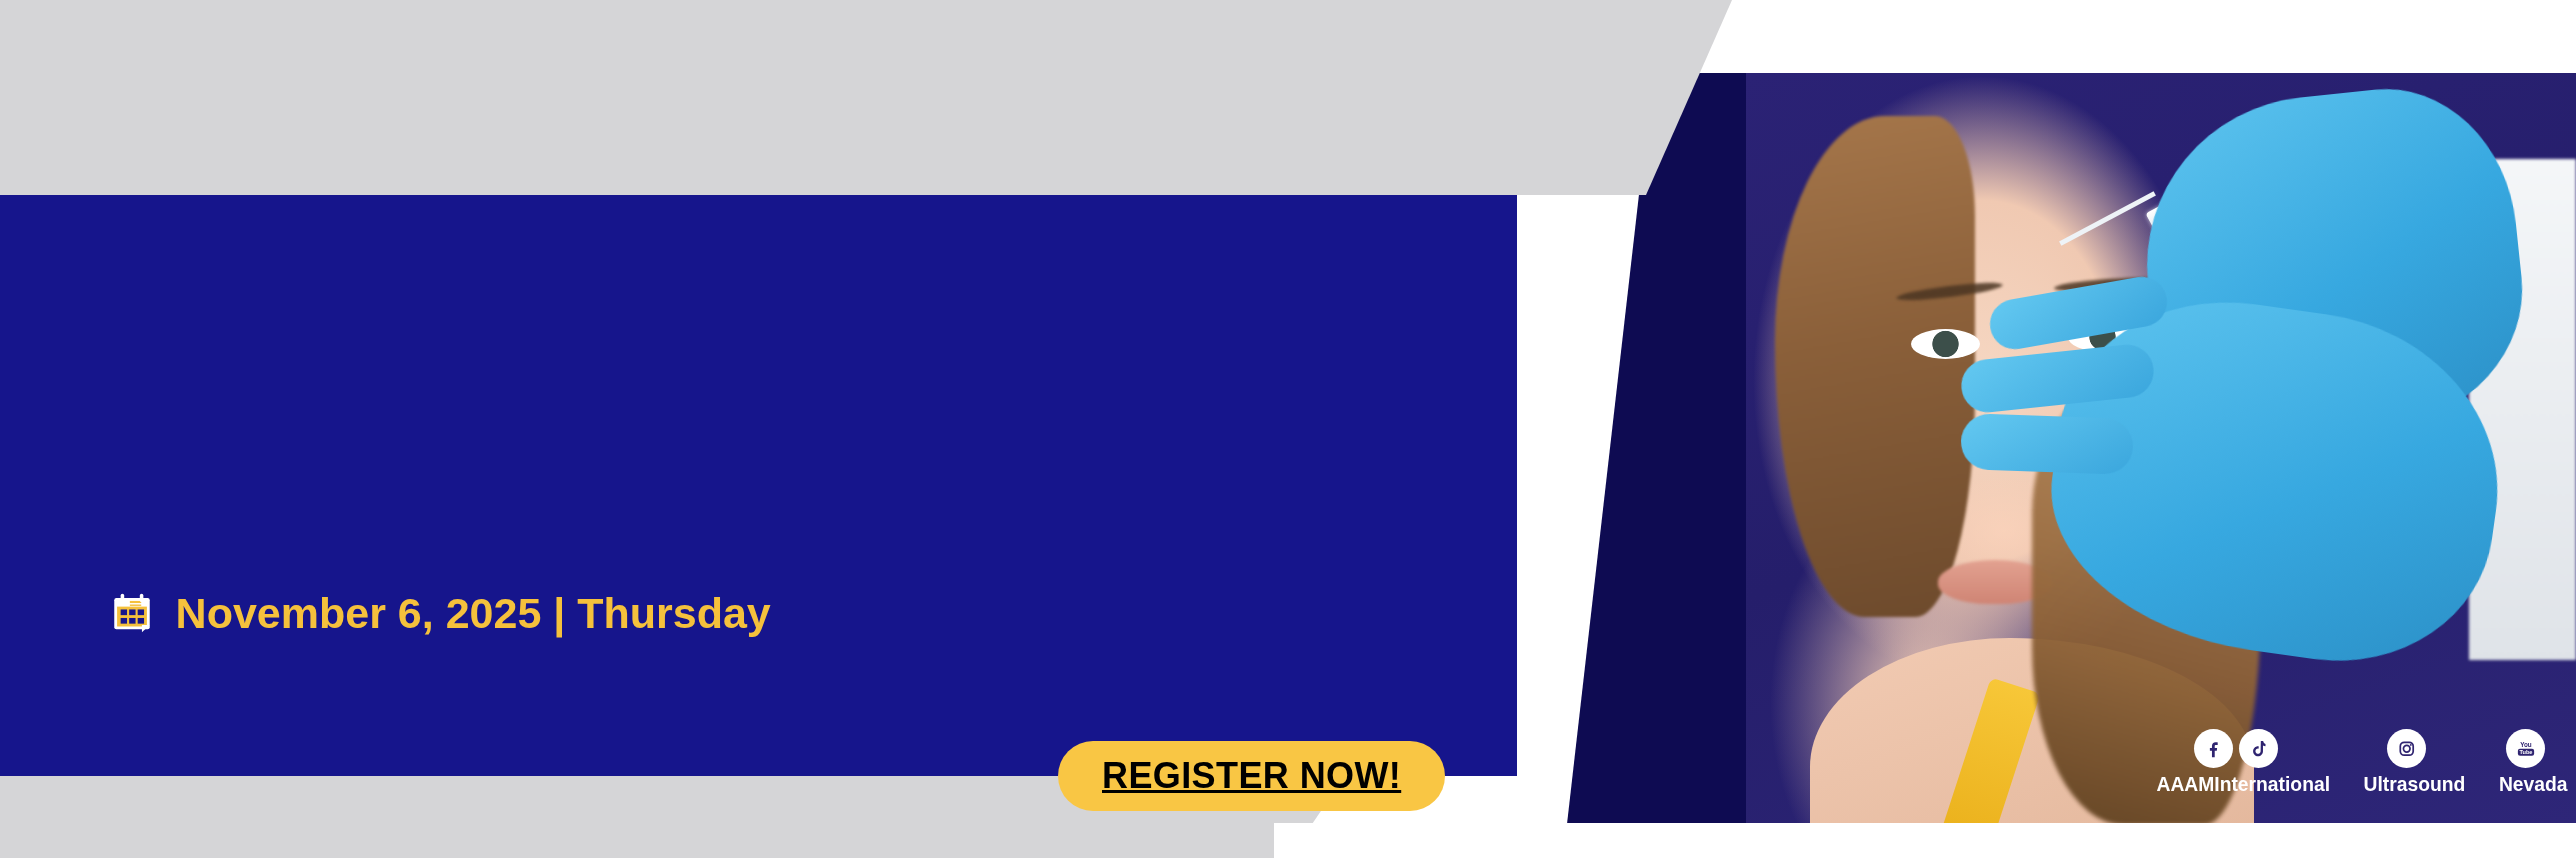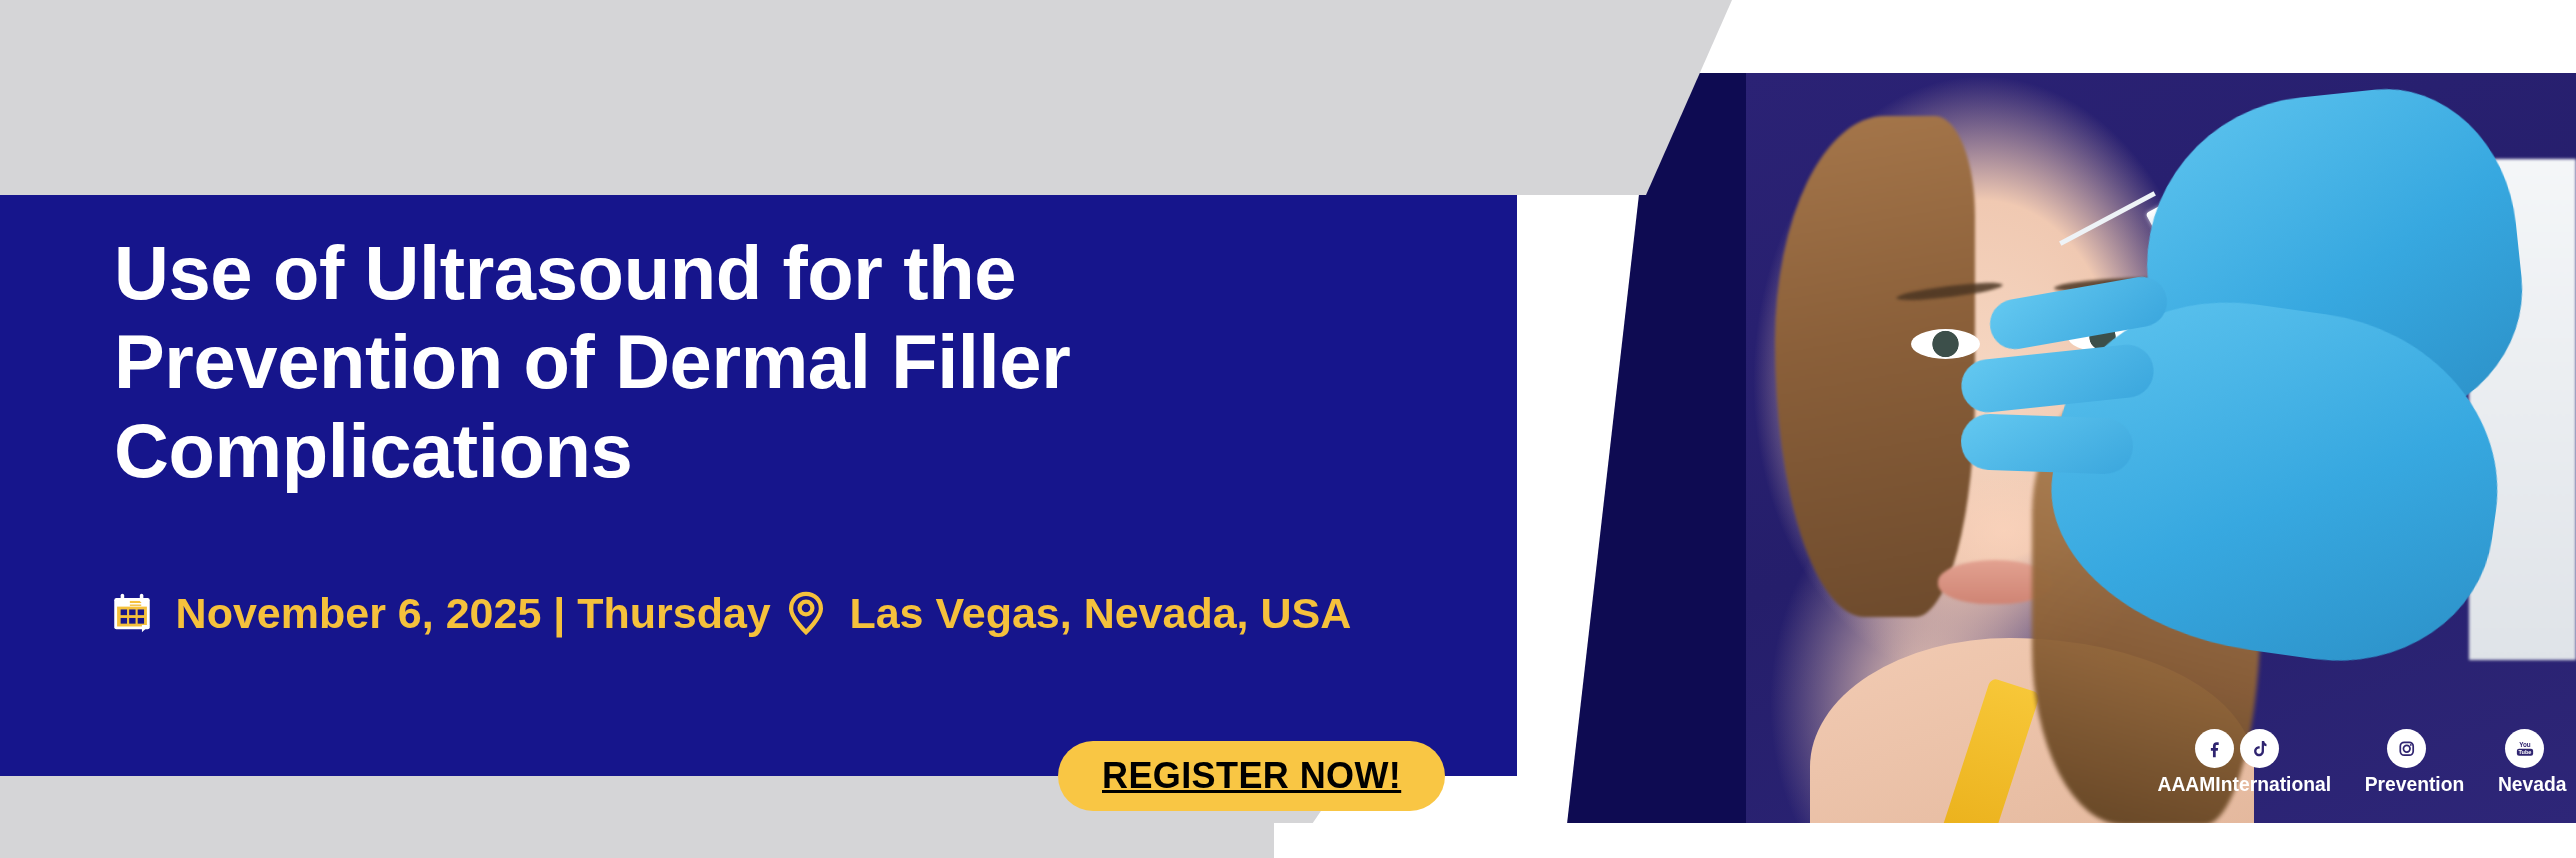--- a/index.html
+++ b/index.html
@@ -360,21 +360,20 @@
       <div class="syringe-plunger"></div>
       <div class="glove glove-top"></div>
       <div class="glove glove-bottom"></div>
       <div class="finger f1"></div>
       <div class="finger f2"></div>
       <div class="finger f3"></div>
     </div>
   </div>
 
 
-  <div class="headline">Use of Ultrasound for the Prevention of Dermal Filler Complications</div>
 
   <div class="meta">
     <div class="meta-row">
       <span class="icon-box">
         <svg width="44" height="44" viewBox="0 0 62 62">
           <rect x="6" y="10" width="50" height="44" rx="3" fill="#ffffff"></rect>
           <rect x="10" y="22" width="42" height="28" fill="#f5c13c"></rect>
           <rect x="15" y="26" width="9" height="8" fill="#16158c"></rect>
           <rect x="27" y="26" width="9" height="8" fill="#16158c"></rect>
           <rect x="39" y="26" width="9" height="8" fill="#16158c"></rect>
@@ -383,29 +382,20 @@
           <rect x="39" y="38" width="9" height="8" fill="#16158c"></rect>
           <rect x="28" y="14" width="16" height="3" fill="#f5c13c"></rect>
           <rect x="28" y="19" width="16" height="2" fill="#f5c13c"></rect>
           <rect x="15" y="4" width="5" height="12" rx="2.5" fill="#ffffff"></rect>
           <rect x="42" y="4" width="5" height="12" rx="2.5" fill="#ffffff"></rect>
           <path d="M45 48 L56 48 L45 58 Z" fill="#ffffff"></path>
         </svg>
       </span>
       <span class="meta-text">November 6, 2025 | Thursday</span>
     </div>
-    <div class="meta-row">
-      <span class="icon-box">
-        <svg width="42" height="44" viewBox="0 0 58 62">
-          <path d="M29 4 C17 4 8 13 8 25 C8 38 29 58 29 58 C29 58 50 38 50 25 C50 13 41 4 29 4 Z" fill="none" stroke="#f5c13c" stroke-width="6"></path>
-          <circle cx="29" cy="24" r="9" fill="none" stroke="#f5c13c" stroke-width="6"></circle>
-        </svg>
-      </span>
-      <span class="meta-text">Las Vegas, Nevada, USA</span>
-    </div>
   </div>
 
 
   <button class="register-btn">REGISTER NOW!</button>
 
   <div class="social-bar">
 
     <div class="social-group">
       <div class="social-icons-row">
         <span class="social-icon">
@@ -425,21 +415,21 @@
     <div class="social-group">
       <div class="social-icons-row">
         <span class="social-icon">
           <svg width="21.5" height="21.5" viewBox="0 0 30 30">
             <rect x="6" y="6" width="18" height="18" rx="5.5" fill="none" stroke="#2f2470" stroke-width="2.4"></rect>
             <circle cx="15" cy="15" r="4.6" fill="none" stroke="#2f2470" stroke-width="2.4"></circle>
             <circle cx="20.6" cy="9.6" r="1.35" fill="#2f2470"></circle>
           </svg>
         </span>
       </div>
-      <span class="social-label">Prevention</span>
+      <span class="social-label">Ultrasound</span>
     </div>
 
     <div class="social-group">
       <div class="social-icons-row">
         <span class="social-icon">
           <svg width="24" height="21.5" viewBox="0 0 34 30">
             <text x="17" y="13" text-anchor="middle" font-family="Liberation Sans, sans-serif" font-size="9" font-weight="700" fill="#2f2470">You</text>
             <rect x="5.5" y="15" width="23" height="10" rx="3" fill="#2f2470"></rect>
             <text x="17" y="23" text-anchor="middle" font-family="Liberation Sans, sans-serif" font-size="8" font-weight="700" fill="#ffffff">Tube</text>
           </svg>

